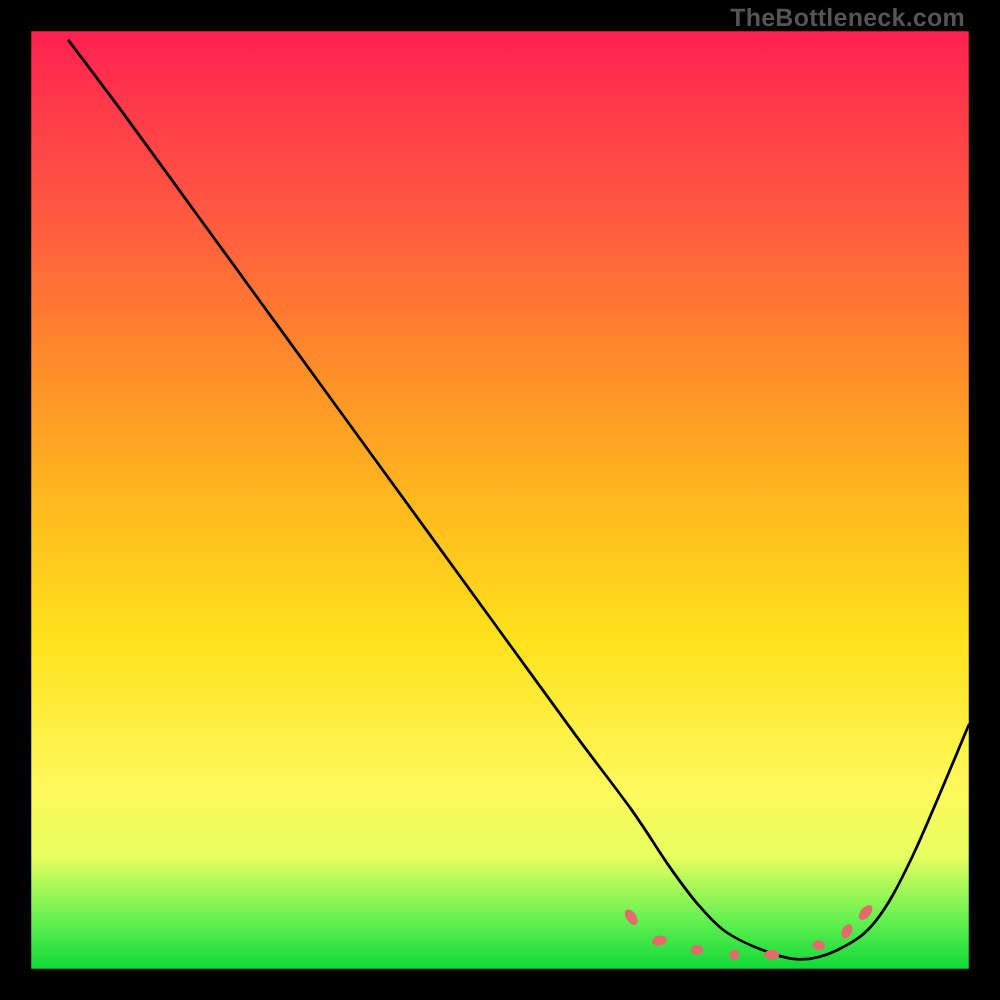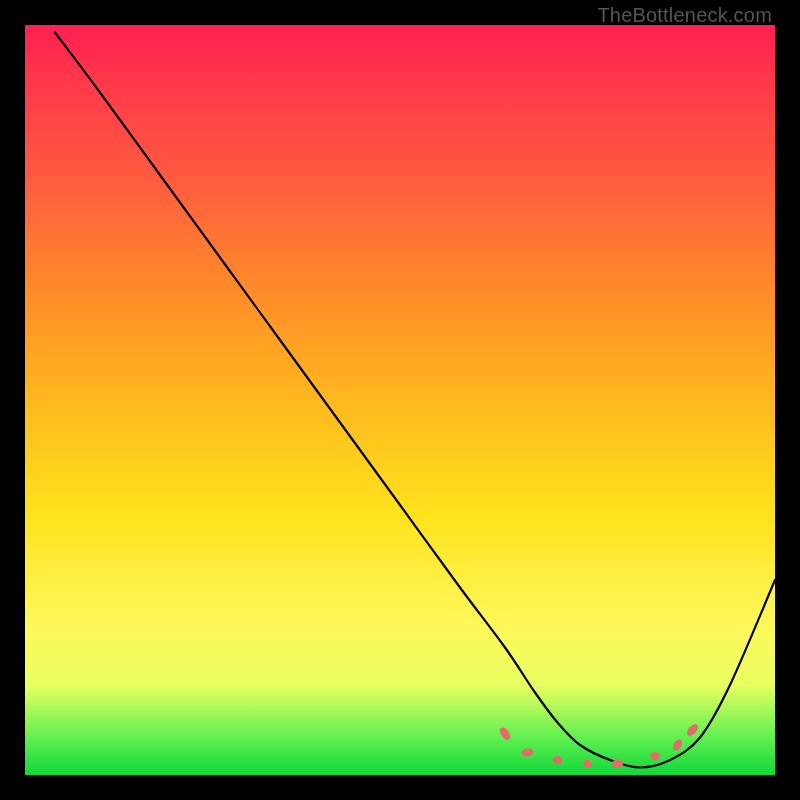--- a/index.html
+++ b/index.html
@@ -38,21 +38,21 @@
       #60f050 95%,
       #10d838 100%
     );
   }
   .attribution {
     position: absolute;
     top: 4px;
     right: 28px;
     color: #555;
     font-size: 20px;
-    font-weight: 400;
+    font-weight: 700;
     letter-spacing: 0.2px;
   }
   svg.overlay {
     position: absolute;
     left: 0;
     top: 0;
     width: 750px;
     height: 750px;
     overflow: visible;
   }

